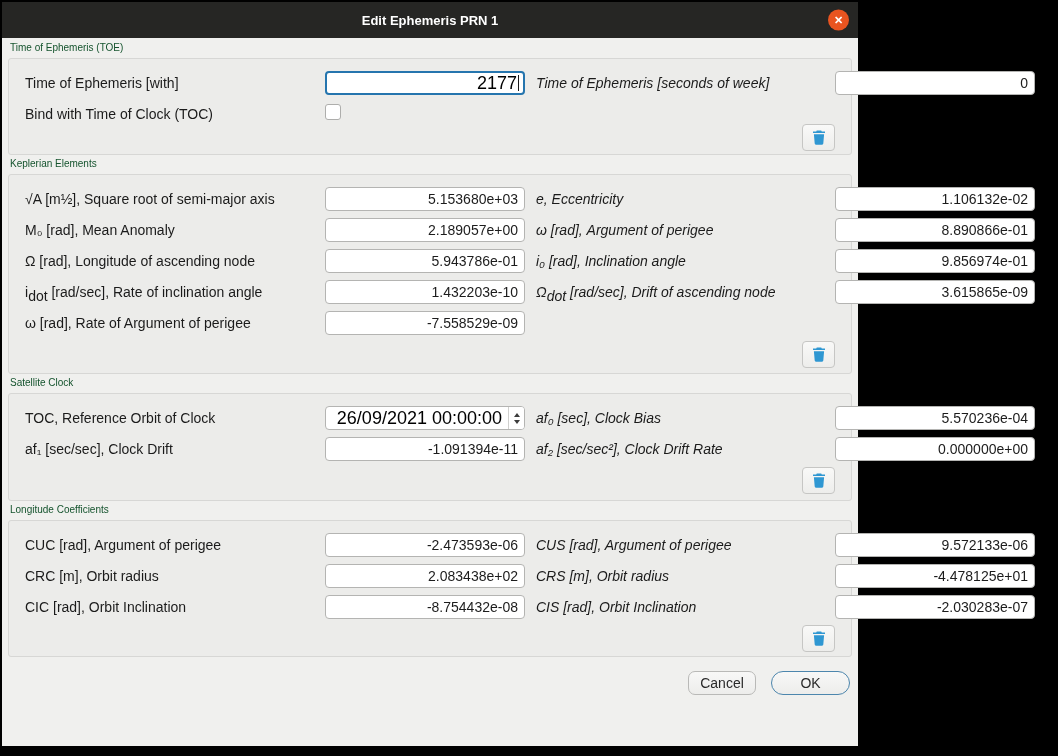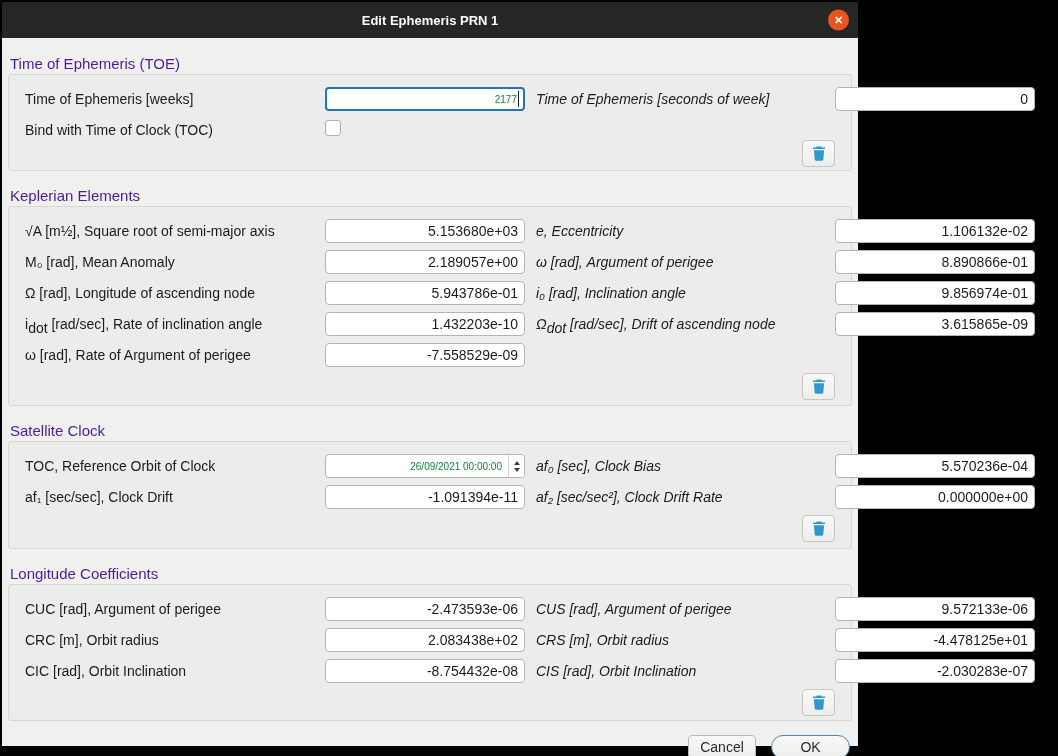--- a/index.html
+++ b/index.html
@@ -9,66 +9,66 @@
   *{margin:0;padding:0;box-sizing:border-box;}
   html,body{width:1058px;height:756px;overflow:hidden;background:#000;}
   body{font-family:"Liberation Sans","DejaVu Sans",sans-serif;}
   .window{width:860px;height:756px;background:#000;padding:2px 2px 10px 2px;}
   .titlebar{height:36px;background:var(--titlebar-bg);display:flex;align-items:center;justify-content:center;position:relative;}
   .titlebar .title{color:#fff;font-size:13px;font-weight:bold;}
   .close-btn{position:absolute;right:9px;top:50%;transform:translateY(-50%);width:21px;height:21px;border-radius:50%;
     background:var(--close-button-bg);color:#fff;display:flex;align-items:center;justify-content:center;
     font-size:11px;font-weight:bold;cursor:pointer;border:none;}
   .content{height:708px;background:var(--body-bg);padding-top:1px;}
-  .section-title{margin:16px 0 2px 8px;font-size:15px;color:#4c1d95;line-height:17px;}
+  .section-title{margin:0 0 2px 8px;font-size:10px;color:#14532d;line-height:17px;}
   .frame{margin:0 6px;border:1px solid #d7d7d5;border-radius:3px;background:var(--frame-bg);padding:0 16px;}
   .frame.toe{height:97px}.frame.kepler{height:200px}.frame.clock{height:108px}.frame.corr{height:137px}
   .grid{display:grid;grid-template-columns:300px 200px 310px 200px;grid-auto-rows:24px;row-gap:7px;padding-top:12px;}
   .grid.toe-grid{grid-template-rows:24px 18px;}
   .lbl{font-size:14px;color:#1b1b1b;line-height:24px;white-space:nowrap;}
   .lbl sub{font-size:14px;}
   .lbl.r{padding-left:11px;font-style:italic;}
   .field{width:200px;height:24px;border:1px solid #b4b4b2;border-radius:4px;background:#fff;
     font-family:"Liberation Sans","DejaVu Sans",sans-serif;font-size:14px;color:#1c1c1c;text-align:right;padding:0 6px;}
   .fieldbox{position:relative;display:flex;align-items:stretch;padding:0;overflow:hidden;}
   .fieldbox input{border:none;outline:none;background:transparent;flex:1;min-width:0;text-align:right;
-    font-family:inherit;font-size:10px;color:#15803d;padding:0 6px;}
+    font-family:inherit;font-size:18px;color:#000000;padding:0 6px;}
   .fieldbox.focused{border:2px solid var(--accent-focus);}
   .caret{position:absolute;right:4px;top:2px;bottom:2px;width:1px;background:#1a1a1a;}
   .spin{width:16px;border-left:1px solid #d0d0ce;display:flex;flex-direction:column;align-items:center;justify-content:center;gap:3px;cursor:pointer;background:#fff;}
   .tri-up{width:0;height:0;border-left:3.5px solid transparent;border-right:3.5px solid transparent;border-bottom:4.5px solid #3c3c3c;}
   .tri-down{width:0;height:0;border-left:3.5px solid transparent;border-right:3.5px solid transparent;border-top:4.5px solid #3c3c3c;}
   .checkbox{width:16px;height:16px;background:#fff;border:1px solid #aeaeac;border-radius:3px;margin-top:2px;cursor:pointer;}
   .trash-row{display:flex;justify-content:flex-end;margin-top:6px;}
   .trash-row.toe-trash{margin-top:4px;}
   .trash-btn{width:33px;height:27px;border:1px solid #c6c6c4;border-radius:4px;background:linear-gradient(#f9f9f8,#ededeb);
     display:flex;align-items:center;justify-content:center;color:var(--trash-icon);cursor:pointer;}
   .footer{display:flex;justify-content:flex-end;gap:15px;margin:14px 8px 0 0;}
   .btn{height:24px;border:1px solid #b9b9b7;border-radius:4px;background:linear-gradient(#f8f8f7,#ededeb);
     font-family:inherit;font-size:14px;color:#2a2a2a;display:flex;align-items:center;justify-content:center;cursor:pointer;}
-  .btn.cancel{width:68px;}
+  .btn.cancel{width:68px;border-radius:7px;}
   .btn.ok{width:79px;border-color:var(--ok-border);border-radius:12px;}
 </style>
 </head>
 <body>
 
 <div class="window">
   <div class="titlebar">
     <span class="title">Edit Ephemeris PRN 1</span>
     <button class="close-btn">
       <span>✕</span>
     </button>
   </div>
 
   <div class="content">
 
     <div class="section-title">Time of Ephemeris (TOE)</div>
     <div class="frame toe">
       <div class="grid toe-grid">
-        <div class="lbl">Time of Ephemeris [weeks]</div>
+        <div class="lbl">Time of Ephemeris [with]</div>
         <div class="field fieldbox focused">
           <input value="2177" style="">
           <span class="caret"></span>
         </div>
         <div class="lbl r">Time of Ephemeris [seconds of week]</div>
         <input class="field" value="0" style="">
 
         <div class="lbl">Bind with Time of Clock (TOC)</div>
         <div>
             <div class="checkbox"></div>

